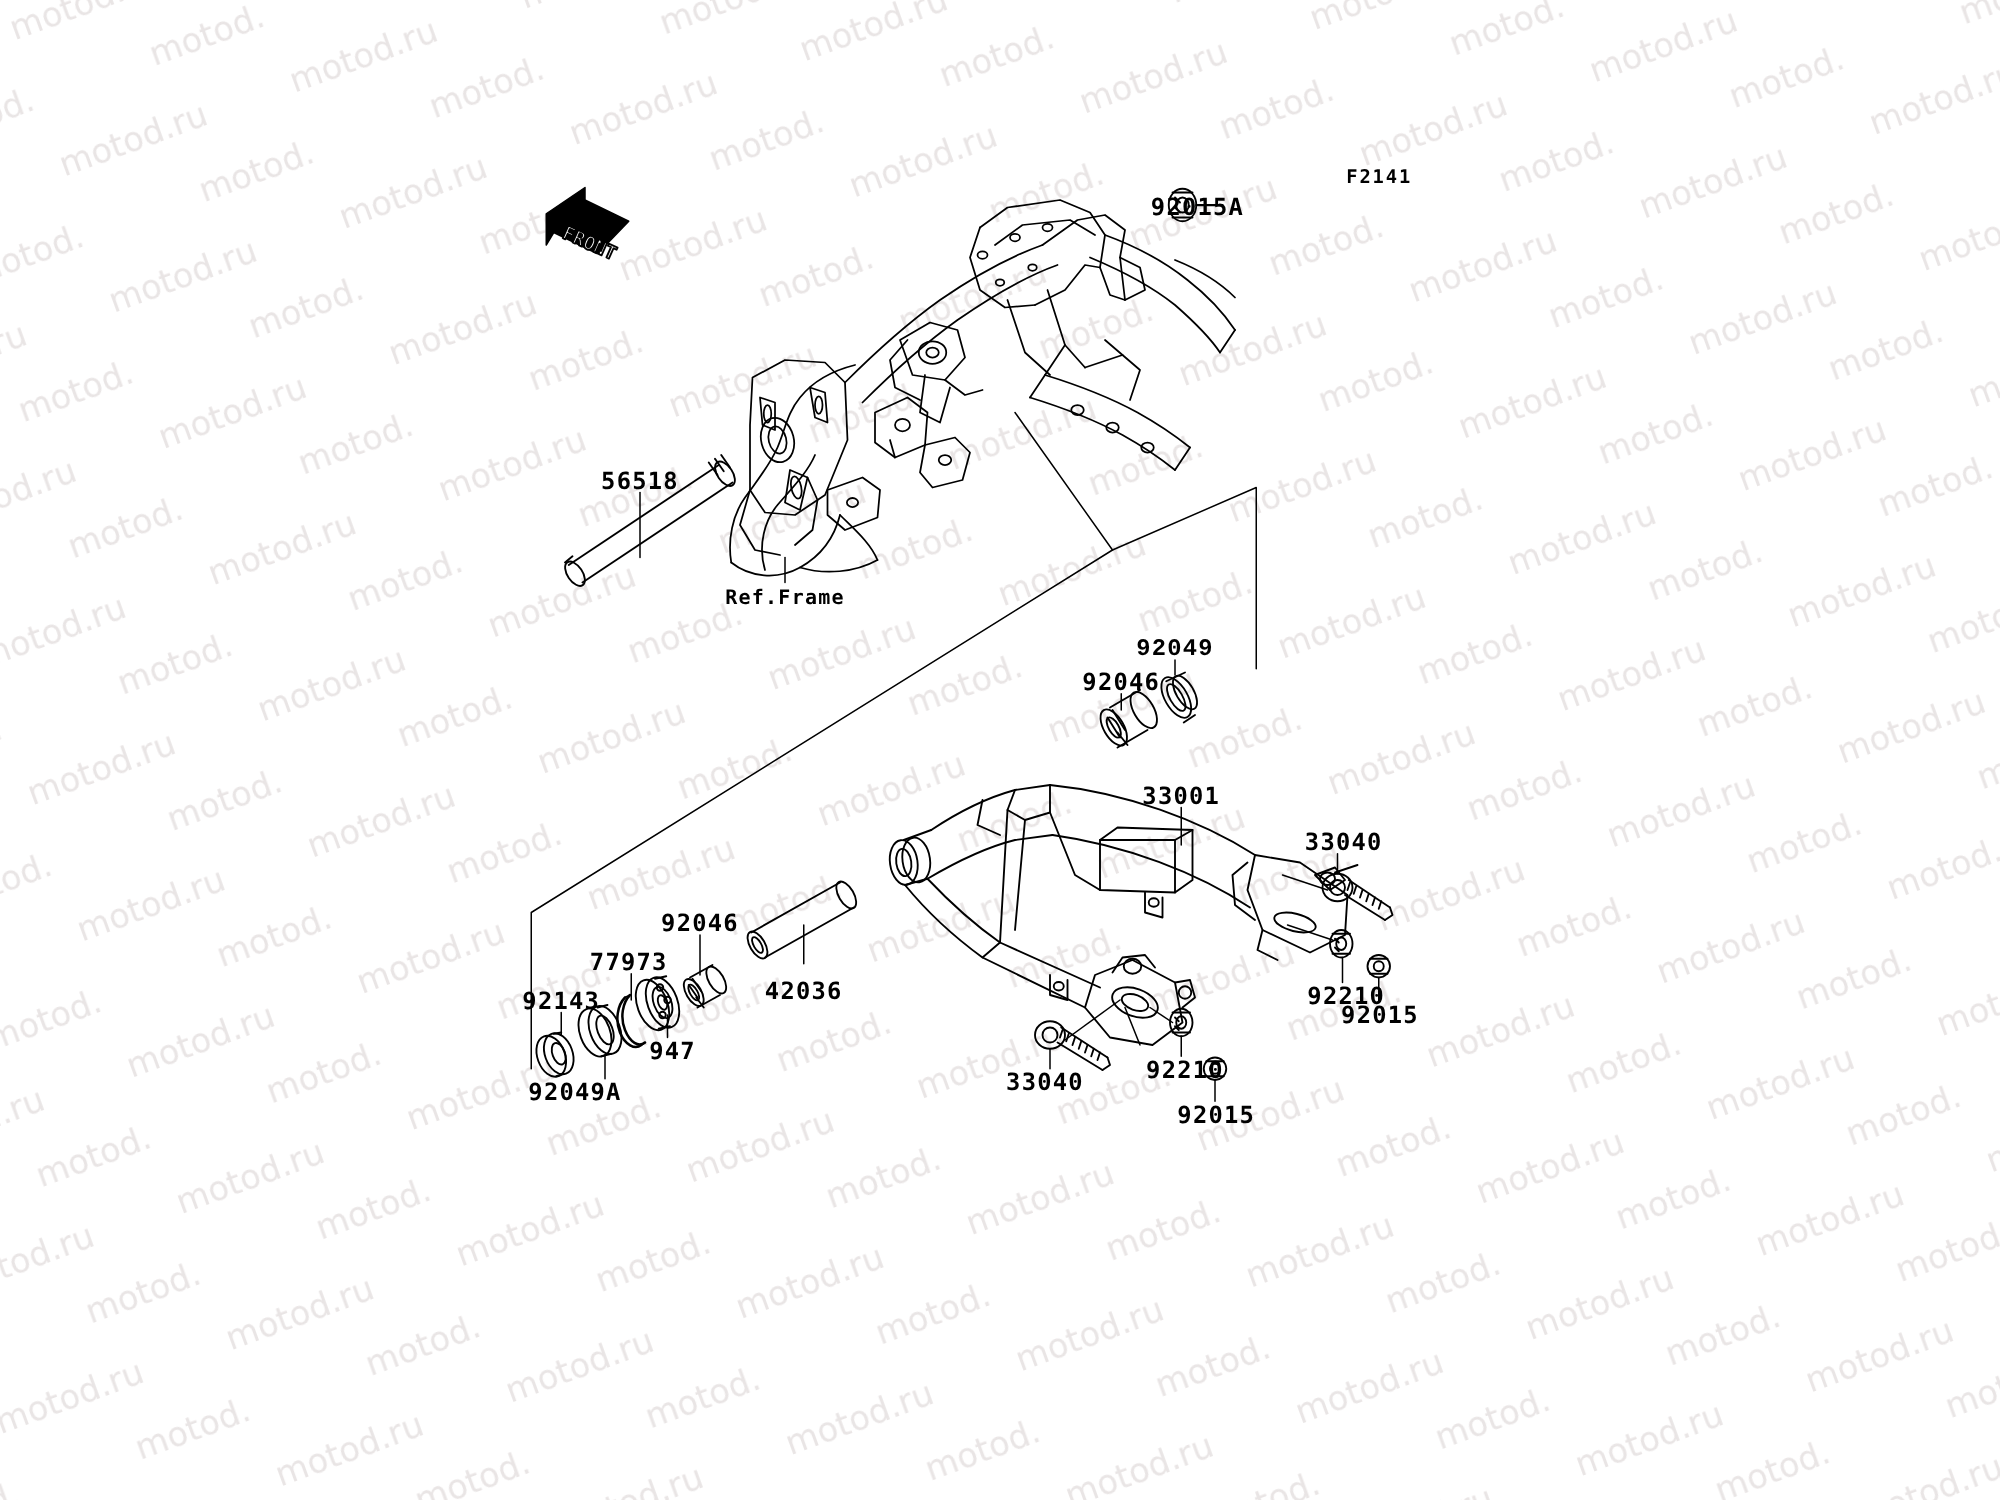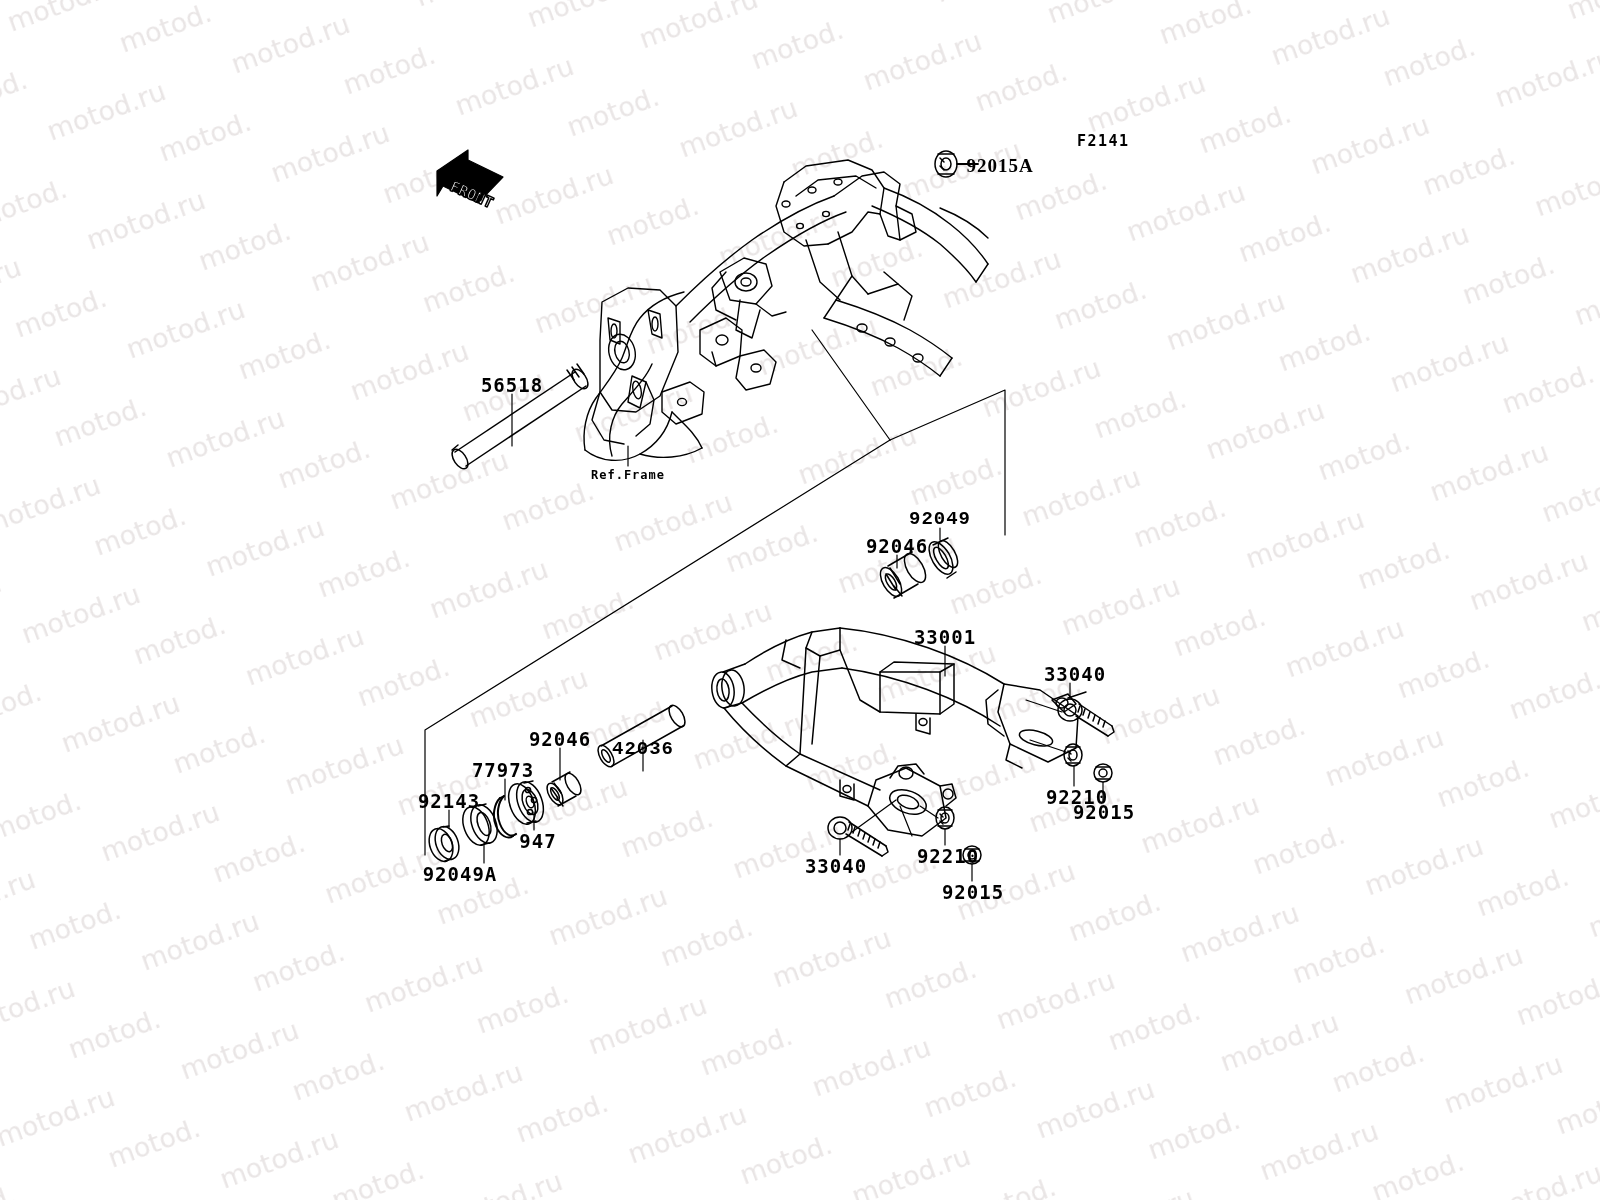--- a/index.html
+++ b/index.html
@@ -5,21 +5,21 @@
   html,body{margin:0;padding:0;background:#ffffff;}
   body{width:1600px;height:1200px;overflow:hidden;
        font-family:"DejaVu Sans Mono","Liberation Mono",monospace;}
   #stage{position:relative;width:1600px;height:1200px;background:#fff;}
   #wm{position:absolute;left:0;top:0;width:1600px;height:1200px;z-index:1;pointer-events:none;}
   #art{position:absolute;left:0;top:0;width:1600px;height:1200px;z-index:2;}
   #labels{position:absolute;left:0;top:0;width:1600px;height:904px;z-index:3;}
   .lbl{position:absolute;color:#000;font-weight:bold;letter-spacing:1px;white-space:nowrap;}
   .pn{font-size:19px;}
   .fig{font-size:15px;letter-spacing:1.5px;}
-  .ref{font-size:12px;letter-spacing:1px;}
+  .ref{font-size:16px;letter-spacing:1px;}
   .ctr{transform:translateX(-50%);}
 </style>
 </head>
 <body>
 
 <div id="stage">
 
   <svg id="wm" viewBox="0 0 1600 1200" xmlns="http://www.w3.org/2000/svg">
     <defs>
       <pattern id="wmpat" width="196" height="116" patternUnits="userSpaceOnUse" patternTransform="rotate(-20)">
@@ -327,28 +327,28 @@
       </g>
     </g>
   </svg>
 
   <div id="labels">
 
     <div class="lbl fig" style="left:1077px;top:132px;">F2141</div>
 
     <div class="lbl ref ctr" style="left:628px;top:468px;">Ref.Frame</div>
 
-    <div class="lbl pn ctr" style="left:1000px;top:155px;font-family:Liberation Serif, serif;">92015A</div>
+    <div class="lbl pn ctr" style="left:958px;top:155px;">92015A</div>
     <div class="lbl pn ctr" style="left:512px;top:374px;">56518</div>
     <div class="lbl pn ctr" style="left:940px;top:508px;font-family:Liberation Mono, monospace;">92049</div>
     <div class="lbl pn ctr" style="left:897px;top:535px;">92046</div>
     <div class="lbl pn ctr" style="left:945px;top:626px;">33001</div>
     <div class="lbl pn ctr" style="left:1075px;top:663px;">33040</div>
     <div class="lbl pn ctr" style="left:560px;top:728px;">92046</div>
-    <div class="lbl pn ctr" style="left:643px;top:738px;font-family:Liberation Mono, monospace;">42036</div>
+    <div class="lbl pn ctr" style="left:643px;top:782px;">42036</div>
     <div class="lbl pn ctr" style="left:503px;top:759px;">77973</div>
     <div class="lbl pn ctr" style="left:1077px;top:786px;">92210</div>
     <div class="lbl pn ctr" style="left:1104px;top:801px;">92015</div>
     <div class="lbl pn ctr" style="left:449px;top:790px;">92143</div>
     <div class="lbl pn ctr" style="left:538px;top:830px;">947</div>
     <div class="lbl pn ctr" style="left:460px;top:863px;">92049A</div>
     <div class="lbl pn ctr" style="left:836px;top:855px;">33040</div>
     <div class="lbl pn ctr" style="left:948px;top:845px;">92210</div>
     <div class="lbl pn ctr" style="left:973px;top:881px;">92015</div>
   </div>

